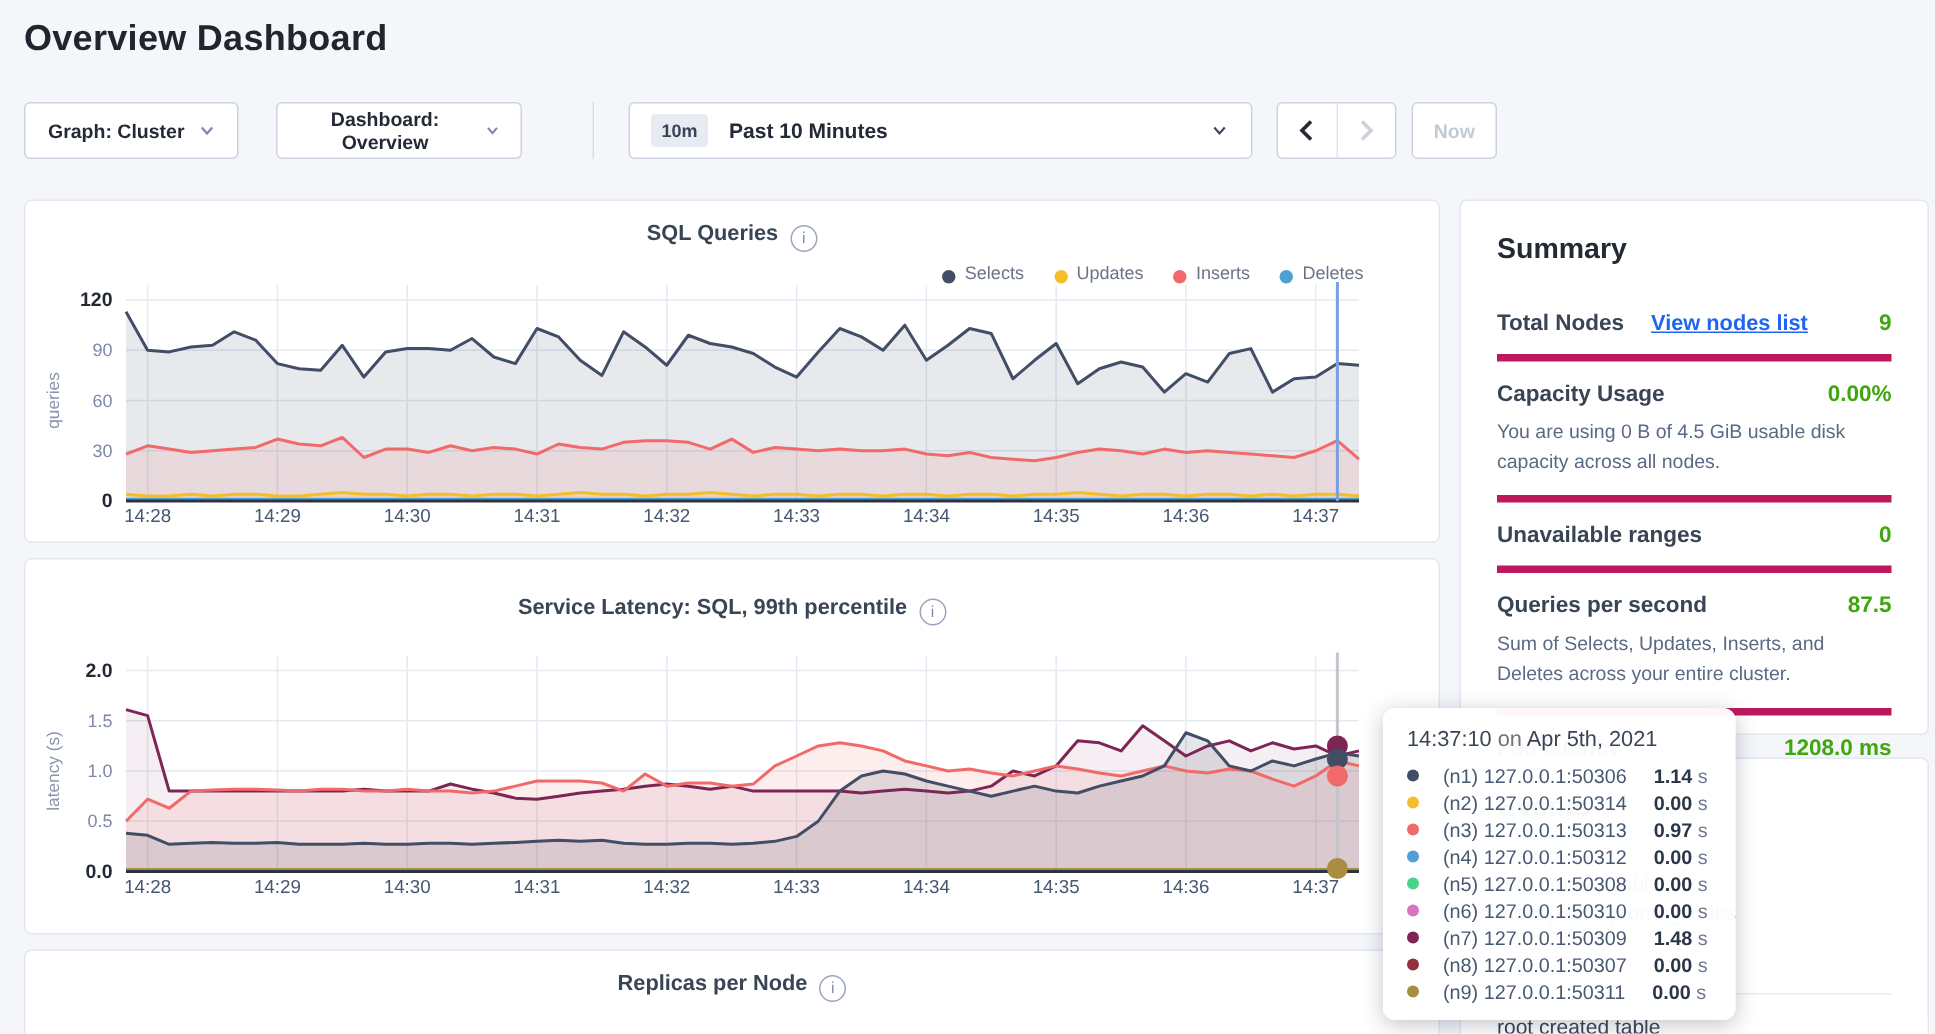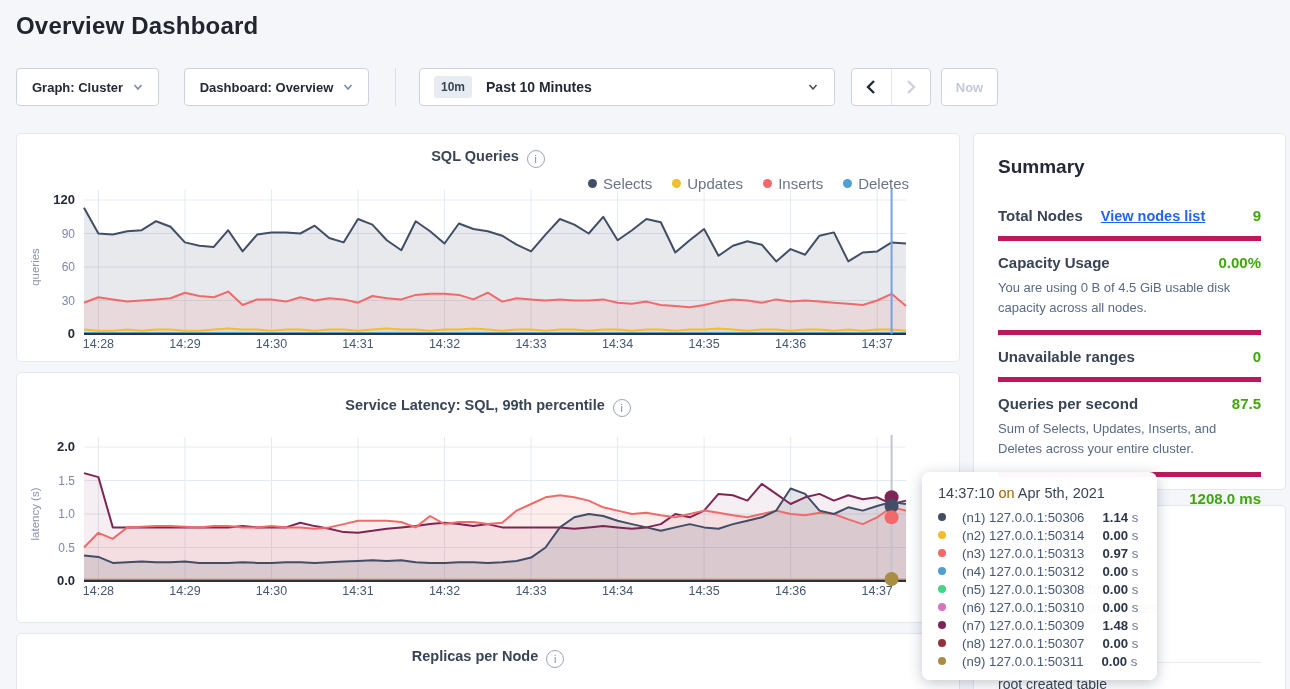--- a/index.html
+++ b/index.html
@@ -35,21 +35,21 @@
     position:absolute;top:14px;left:0;right:0;text-align:center;
     font-size:14.5px;font-weight:bold;color:#394455;
   }
   .info-icon{
     display:inline-block;width:16px;height:16px;border:1px solid #9aa5bd;border-radius:50%;
     color:#7e89a9;font-size:10.5px;font-weight:normal;line-height:16px;text-align:center;
     vertical-align:-2px;margin-left:8px;
   }
   .chart-svg{position:absolute;left:0;top:0;}
   .legend{position:absolute;top:41px;right:50px;display:flex;gap:20px;align-items:center;}
-  .legend-item{display:flex;align-items:center;gap:6px;font-size:15px;color:#6b7485;}
+  .legend-item{display:flex;align-items:flex-end;gap:6px;font-size:12px;color:#6b7485;}
   .legend-dot{width:9px;height:9px;border-radius:50%;}
   
   .summary-panel{padding:16px 24px;}
   .side-title{font-size:19px;font-weight:bold;color:#242a35;padding-top:6px;}
   .sum-row{border-top:5px solid #be185d;padding:13px 0 12px 0;}
   .sum-row.first{border-top:none;margin-top:16px;}
   .sum-head{display:flex;align-items:baseline;font-size:15px;font-weight:bold;color:#394455;}
   .sum-link{color:#2065f0;margin-left:18px;font-size:14.5px;cursor:pointer;text-decoration:underline;}
   .sum-val{margin-left:auto;color:#3fa70d;}
   .sum-desc{font-size:13px;color:#5a6a85;line-height:1.55;margin-top:7px;font-weight:normal;}
@@ -57,38 +57,38 @@
   .events-panel{padding:16px 24px;overflow:hidden;}
   .event-item{font-size:14px;color:#394455;line-height:1.35;padding:12px 0 14px 0;border-top:1px solid #e7ecf3;}
   .event-item.first{border-top:none;margin-top:18px;min-height:68px;}
   
   .chart-tooltip{
     position:absolute;left:922px;top:472px;width:235px;height:208px;z-index:50;
     background:rgba(255,255,255,.97);border-radius:8px;box-shadow:0 3px 14px rgba(40,52,76,.28);
     padding:13px 16px;box-sizing:border-box;
   }
   .tt-title{font-size:14.5px;color:#394455;margin-bottom:7px;}
-  .tt-on{color:#a16207;}
+  .tt-on{color:#737373;}
   .tt-row{display:flex;align-items:center;gap:16px;font-size:13.2px;color:#475872;height:18px;}
   .tt-dot{width:8px;height:8px;border-radius:50%;flex:none;}
   .tt-val{font-weight:bold;color:#2b3648;margin-left:2px;}
   .tt-unit{font-weight:normal;color:#6b7890;}
 </style>
 </head>
 <body>
 
 <h1 class="page-title">Overview Dashboard</h1>
 
 <button class="toolbar-btn" style="left:16px;width:143px;">
   <span>Graph: Cluster</span>
   <svg class="chev" viewBox="0 0 10 10">
       <polyline points="1.5,3 5,7 8.5,3" fill="none" stroke="#7e89a9" stroke-width="1.6"></polyline>
     </svg>
 </button>
-<button class="toolbar-btn" style="left:184px;width:185px;">
+<button class="toolbar-btn" style="left:184px;width:164px;">
   <span>Dashboard: Overview</span>
   <svg class="chev" viewBox="0 0 10 10">
       <polyline points="1.5,3 5,7 8.5,3" fill="none" stroke="#7e89a9" stroke-width="1.6"></polyline>
     </svg>
 </button>
 <div class="tb-divider"></div>
 <button class="toolbar-btn time-selector" style="left:419px;width:416px;">
   <span class="ts-badge">10m</span>
   <span class="ts-label">Past 10 Minutes</span>
   <svg class="chev ts-chev" viewBox="0 0 10 10">

